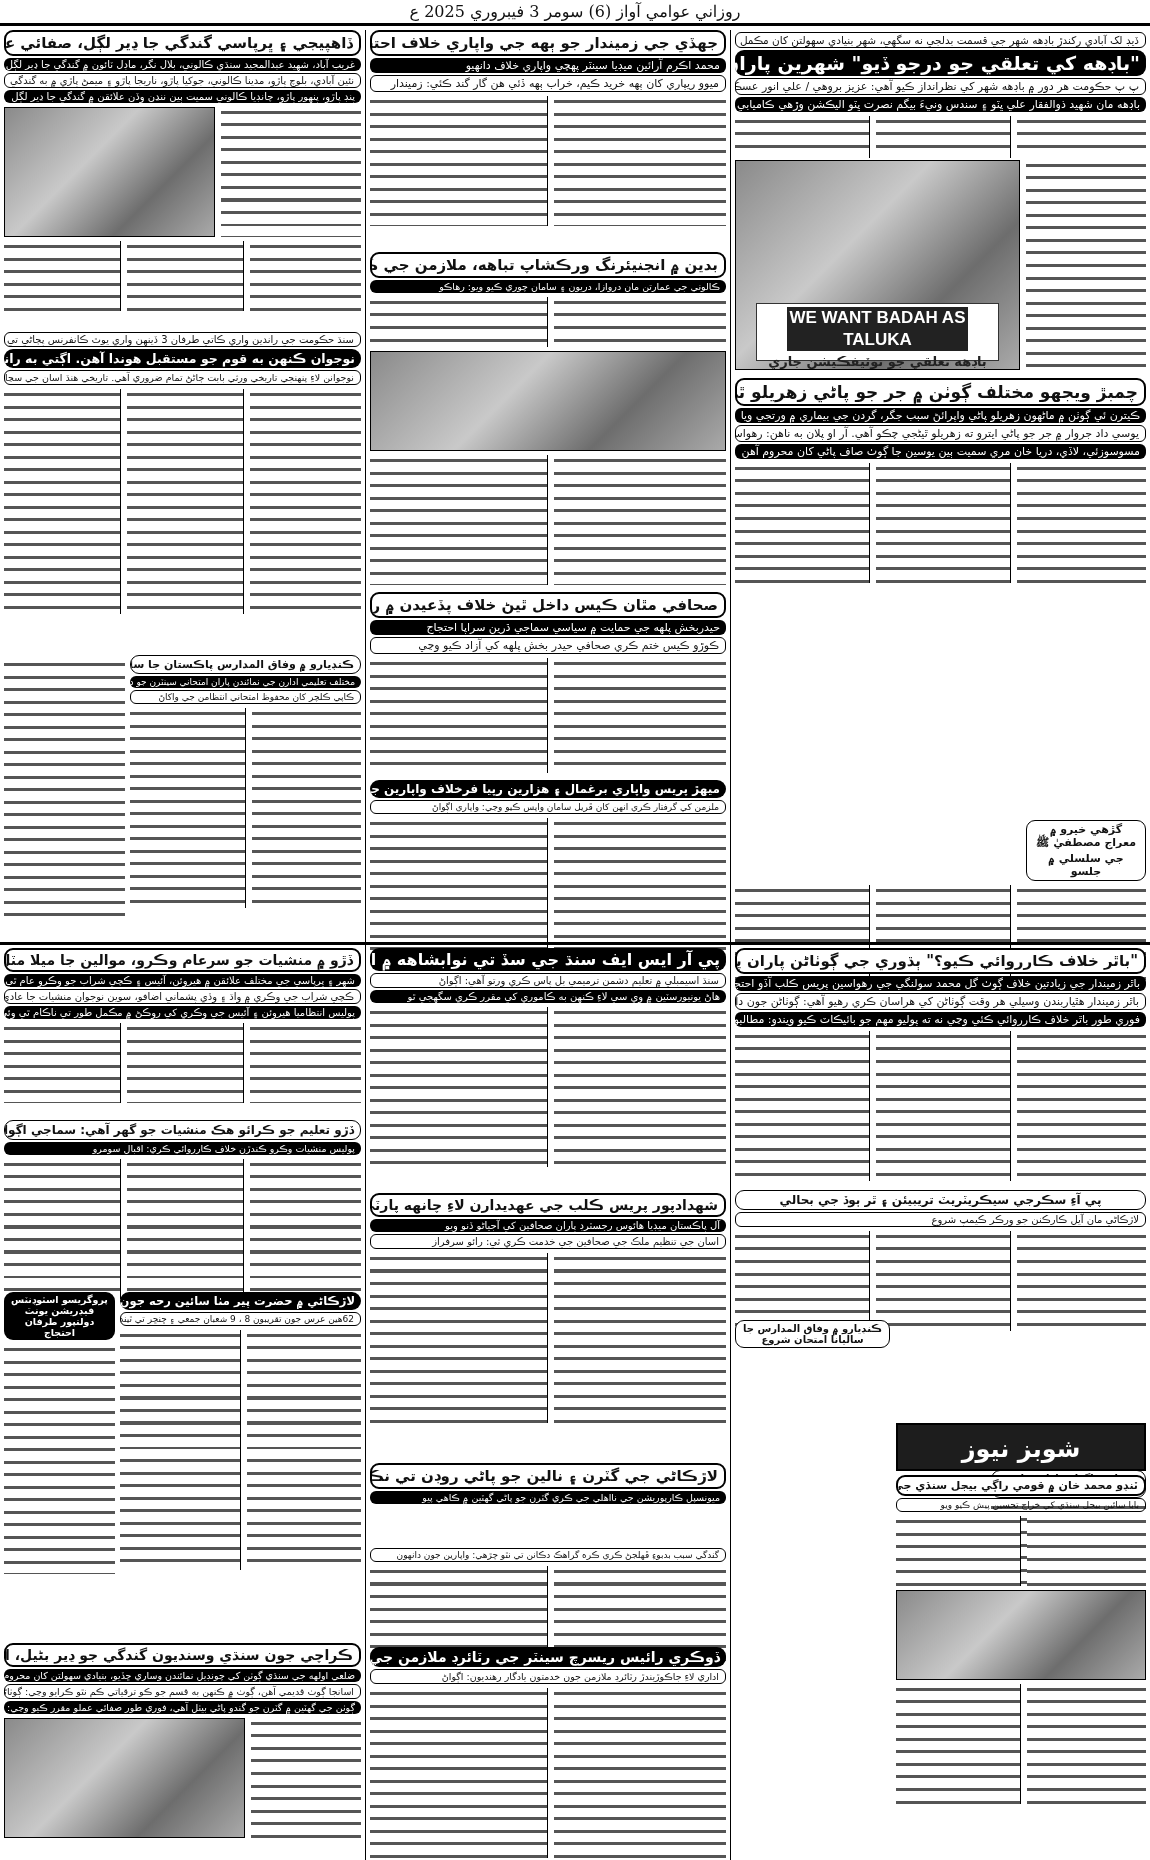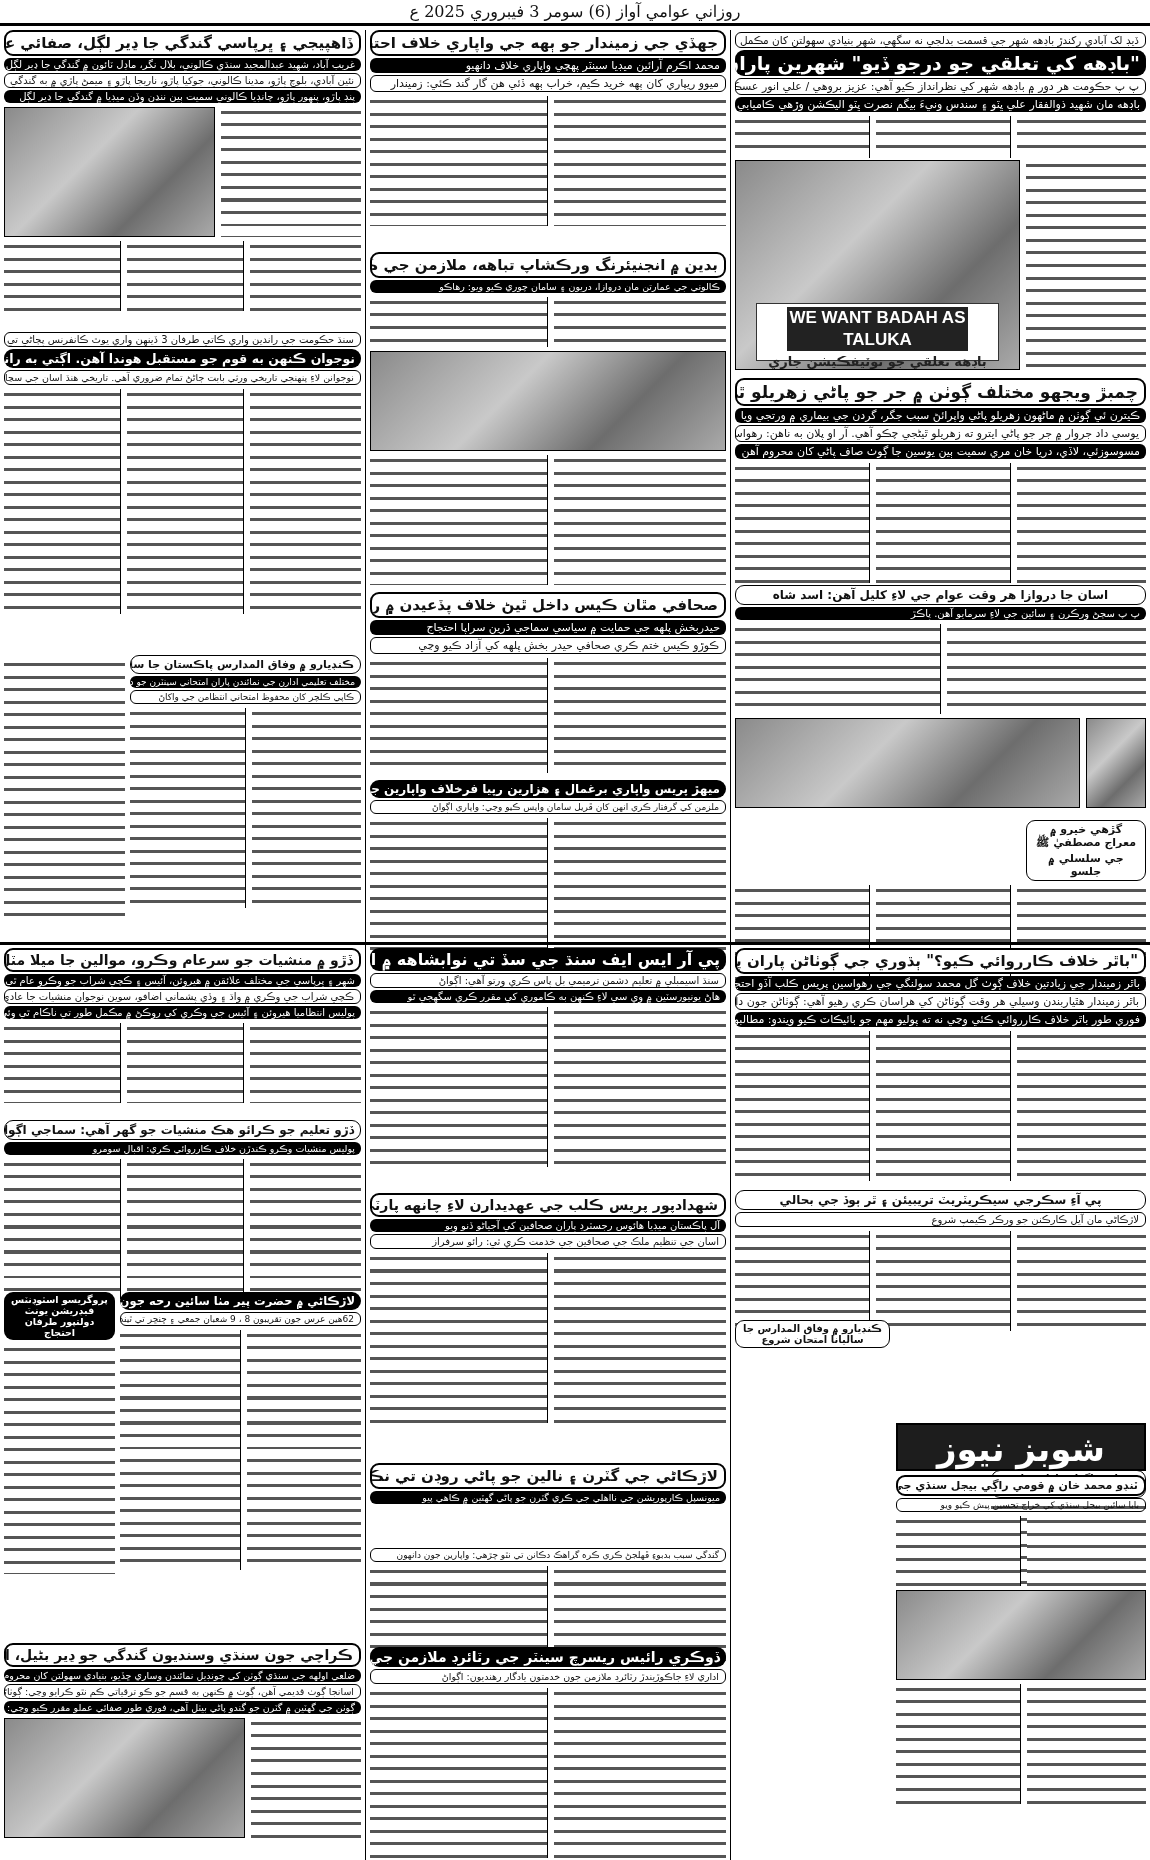--- a/index.html
+++ b/index.html
@@ -16,21 +16,21 @@
   .sub-black { background: #000; color: #fff; border-radius: 6px; padding: 1px 6px; font-size: 11px; margin-top: 2px; white-space: nowrap; overflow: hidden; }
   .sub-white { border: 1.5px solid #000; border-radius: 6px; padding: 1px 6px; font-size: 11px; margin-top: 2px; white-space: nowrap; overflow: hidden; }
   .body-text { display: flex; gap: 6px; margin-top: 4px; }
   .body-text > div { flex: 1; font-size: 9px; line-height: 12.5px; color: #222; text-align: justify; overflow: hidden; }
   .body-text > div + div { border-right: 1px solid #000; padding-right: 5px; }
   .lines { background: repeating-linear-gradient(#fff 0 4px, #555 4px 7px, #fff 7px 12.5px); height: 100%; }
   .photo { background: linear-gradient(135deg, #8a8a8a, #c9c9c9 40%, #6d6d6d 70%, #aaa); border: 1px solid #000; position: relative; overflow: hidden; }
   .photo .banner { position: absolute; left: 20px; right: 20px; bottom: 8px; height: 58px; background: #fff; border: 1px solid #333; text-align: center; direction: ltr; }
   .photo .banner b { display: block; background: #222; color: #fff; font-size: 17px; font-family: "Liberation Sans", sans-serif; line-height: 22px; margin: 3px 30px; }
   .photo .banner span { display: block; font-size: 13px; font-weight: bold; direction: rtl; color: #222; }
-  .showbiz { background: #1d1d1d; color: #fff; text-align: center; font-size: 34px; font-weight: bold; height: 48px; line-height: 48px; border: 2px solid #000; letter-spacing: 2px; }
+  .showbiz { background: #1d1d1d; color: #fff; text-align: center; font-size: 24px; font-weight: bold; height: 48px; line-height: 48px; border: 2px solid #000; letter-spacing: 2px; }
   .rule { position: absolute; left: 0; right: 0; height: 3px; background: #000; }
 </style>
 </head>
 <body>
 
 <div class="masthead">روزاني عوامي آواز (6) سومر 3 فيبروري 2025 ع</div>
 
 <div class="col col-right" style="height:1830px;">
   <div class="story" style="top:0;">
     <div class="sub-white" style="font-size:10.5px;">ڏيڊ لک آبادي رکندڙ باڊهه شهر جي قسمت بدلجي نه سگهي، شهر بنيادي سهولتن کان مڪمل وانجهيل</div>
@@ -58,32 +58,20 @@
     <div class="sub-black">ڪيترن ئي ڳوٺن ۾ ماڻهون زهريلو پاڻي واپرائڻ سبب جگر، گردن جي بيماري ۾ ورتجي ويا</div>
     <div class="sub-white">يوسي داد جروار ۾ جر جو پاڻي ايترو ته زهريلو ٿيڻجي چڪو آهي. آر او پلان به ناهن: رهواسي</div>
     <div class="sub-black">مسوسوزئي، لاڏي، دريا خان مري سميت ٻين يوسين جا ڳوٺ صاف پاڻي کان محروم آهن</div>
     <div class="body-text" style="height:120px;">
         <div class="lines"></div>
         <div class="lines"></div>
         <div class="lines"></div>
       </div>
   </div>
 
-  <div class="story" style="top:555px;">
-    <div class="hl-box" style="font-size:12px;border-width:1.5px;">اسان جا دروازا هر وقت عوام جي لاءِ کليل آهن: اسد شاه</div>
-    <div class="sub-black" style="font-size:10px;">پ پ سڄڻ ورڪرن ۽ سائين جي لاءِ سرمايو آهن. پاڪڙ</div>
-    <div class="body-text" style="height:90px;">
-        <div class="lines"></div>
-        <div class="lines"></div>
-      </div>
-    <div style="display:flex;gap:6px;margin-top:4px;height:90px;">
-      <div class="photo" style="flex:0 0 60px;"></div>
-      <div class="photo" style="flex:1;"></div>
-    </div>
-  </div>
 
   <div class="story" style="top:790px;">
     <div class="hl-box" style="font-size:11px;border-width:1.5px;width:120px;white-space:normal;">گڙهي خيرو ۾ معراج مصطفيٰ ﷺ جي سلسلي ۾ جلسو</div>
     <div class="body-text" style="height:100px;">
         <div class="lines"></div>
         <div class="lines"></div>
         <div class="lines"></div>
       </div>
   </div>
 
@@ -221,21 +209,21 @@
         <div class="lines"></div>
       </div>
   </div>
 </div>
 
 <div class="col col-left" style="height:1830px;">
   <div class="story" style="top:0;">
     <div class="hl-box" style="font-size:15px;">ڏاهپيجي ۽ ڀرپاسي گندگي جا ڍير لڳل، صفائي عملو ۽ چونڊيل نمائندا گم</div>
     <div class="sub-black" style="font-size:10px;text-align:center;">غريب آباد، شهيد عبدالمجيد سنڌي ڪالوني، بلال نگر، ماڊل ٽائون ۾ گندگي جا ڍير لڳل</div>
     <div class="sub-white" style="font-size:10px;">نئين آبادي، بلوچ پاڙو، مدينا ڪالوني، جوکيا پاڙو، ناريجا پاڙو ۽ ميمڻ پاڙي ۾ به گندگي</div>
-    <div class="sub-black" style="font-size:10px;">پنڊ پاڙو، پنهور پاڙو، چانڊيا ڪالوني سميت ٻين ننڍن وڏن ميڊيا ۾ گندگي جا ڍير لڳل</div>
+    <div class="sub-black" style="font-size:10px;">پنڊ پاڙو، پنهور پاڙو، چانڊيا ڪالوني سميت ٻين ننڍن وڏن علائقن ۾ گندگي جا ڍير لڳل</div>
     <div style="display:flex;gap:6px;margin-top:4px;height:130px;">
       <div class="lines" style="flex:0 0 140px;"></div>
       <div class="photo" style="flex:1;"></div>
     </div>
     <div class="body-text" style="height:70px;">
         <div class="lines"></div>
         <div class="lines"></div>
         <div class="lines"></div>
       </div>
   </div>

